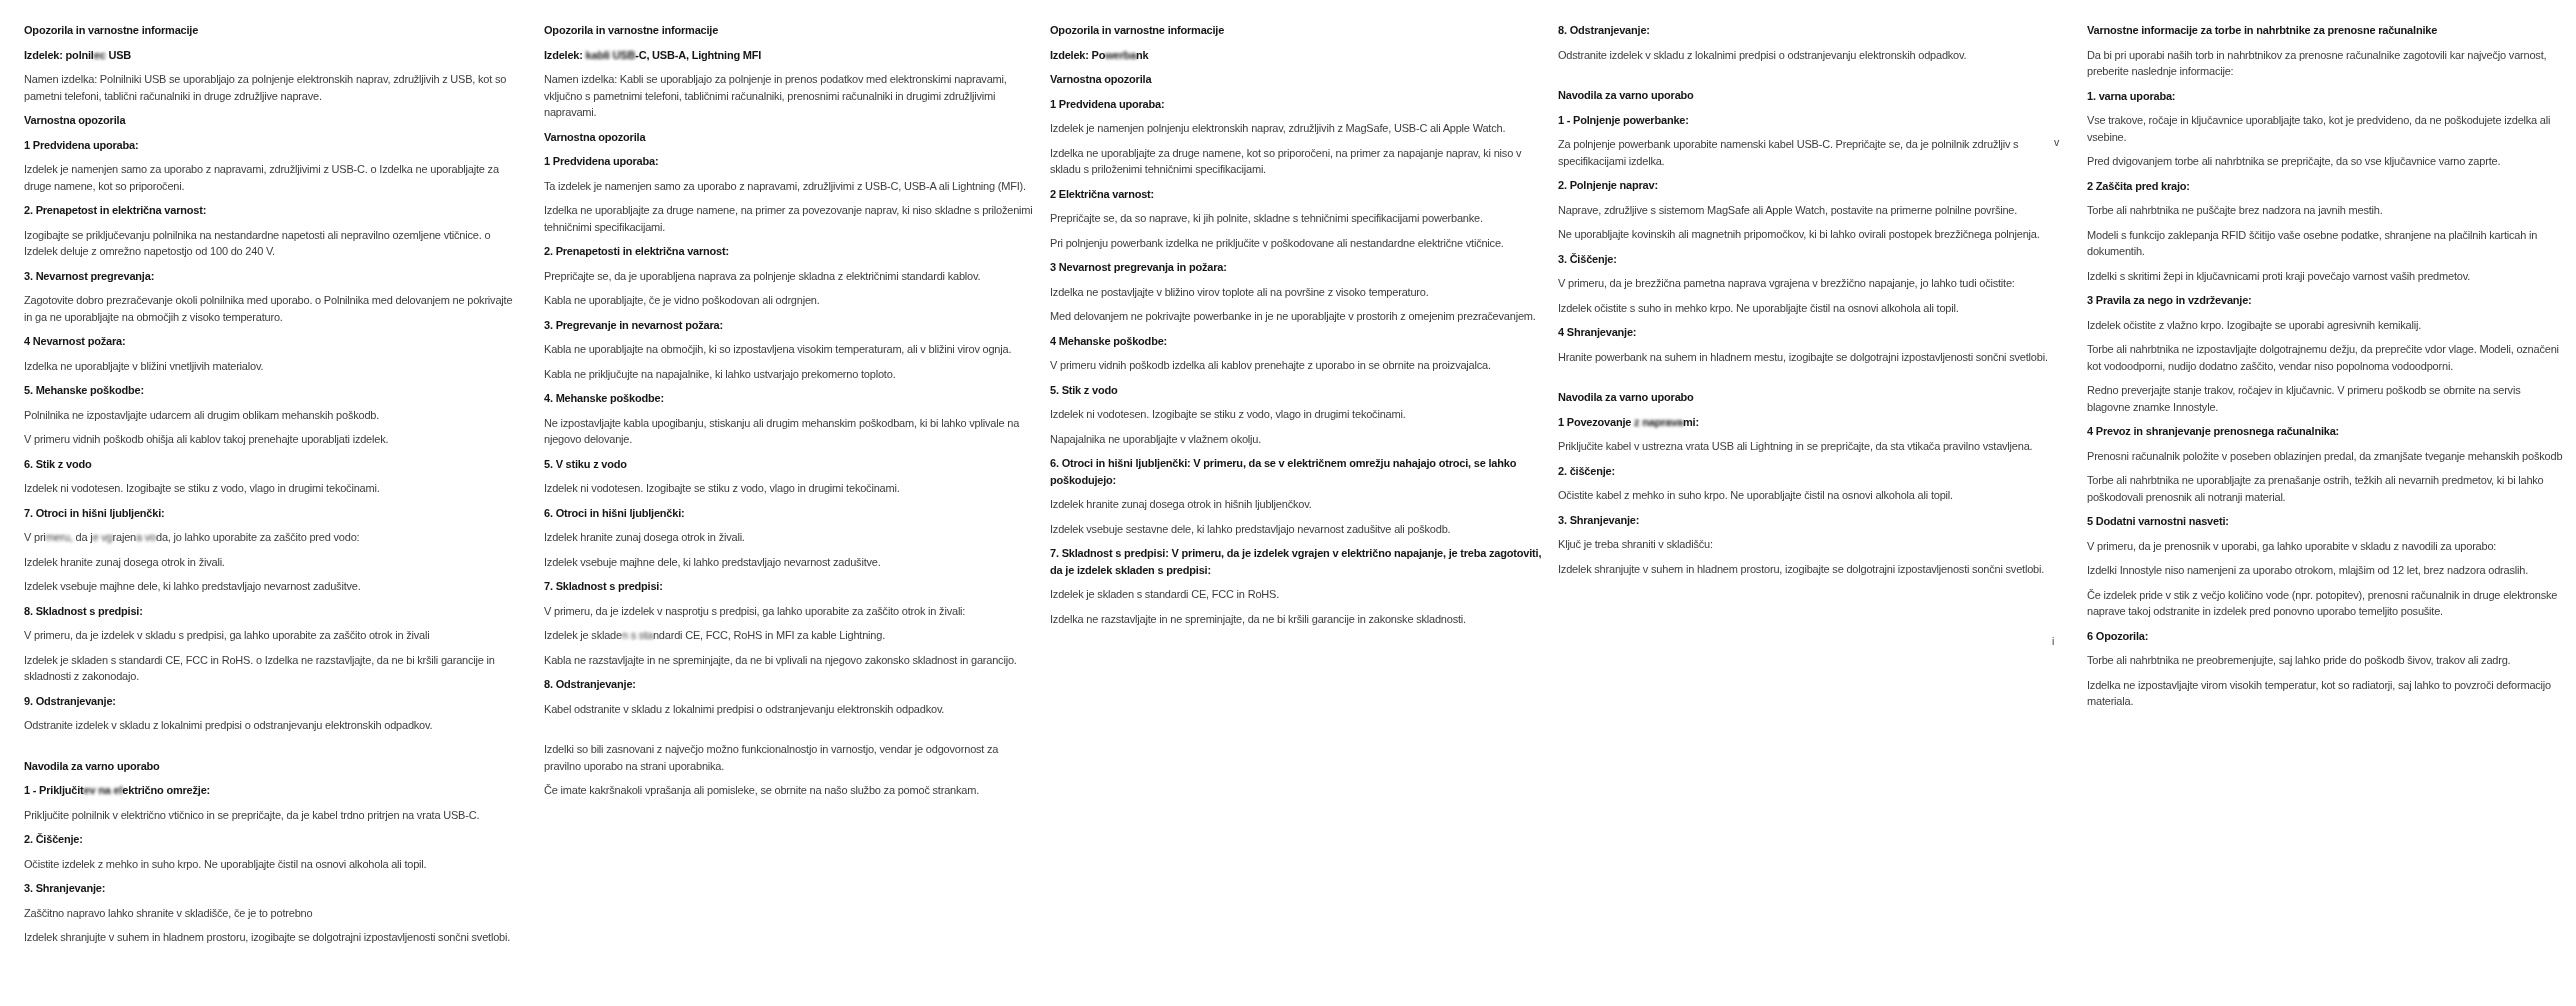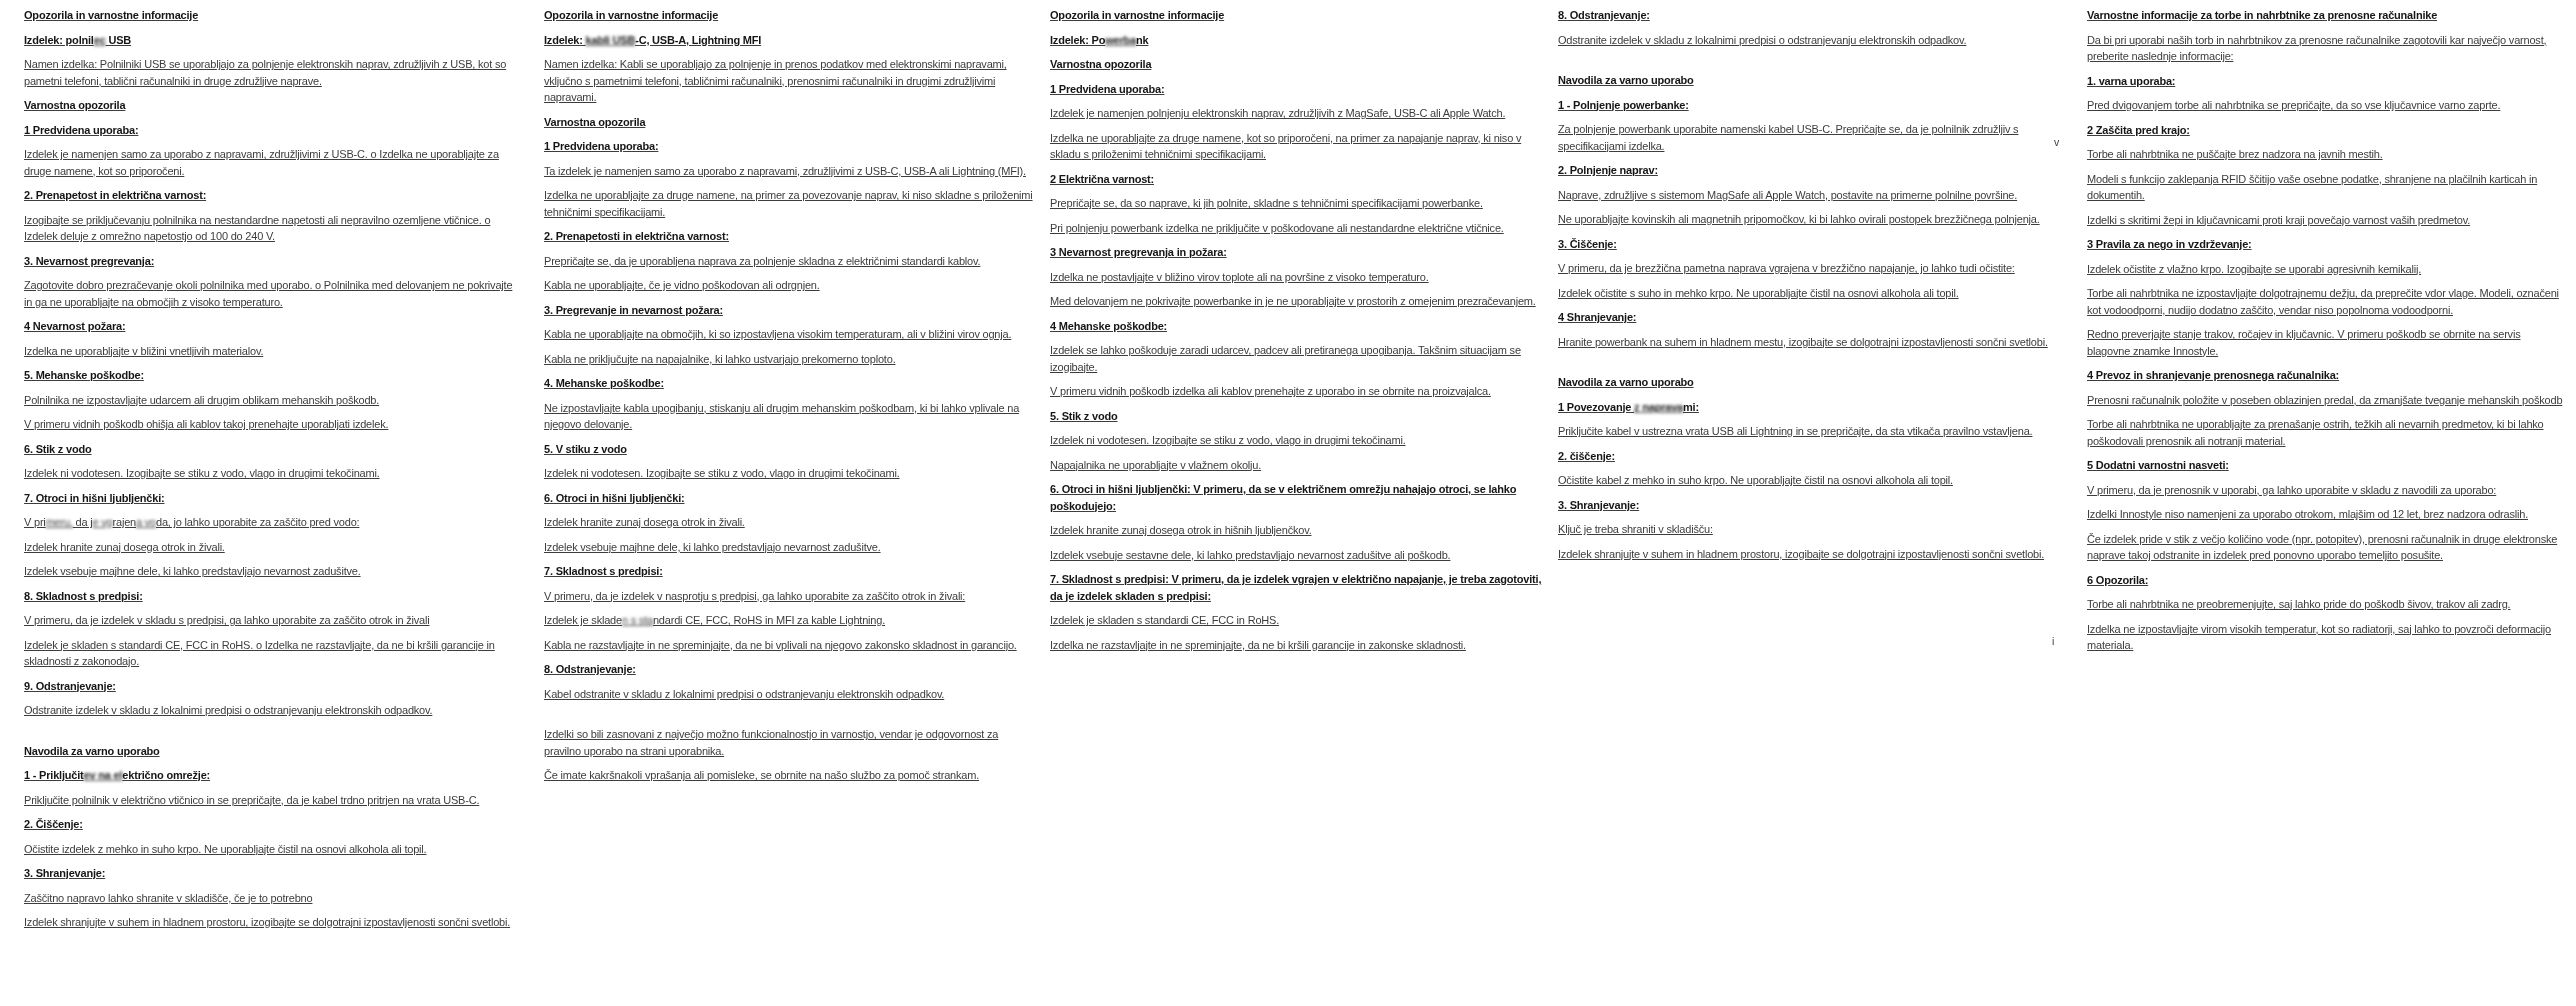--- a/index.html
+++ b/index.html
@@ -9,21 +9,21 @@
   }
   html,body{margin:0;padding:0;}
   body{
     width:2576px;height:1006px;position:relative;overflow:hidden;
     background:var(--bg);
     font-family:"Liberation Sans","DejaVu Sans",sans-serif;
     color:var(--body);
   }
   main{position:absolute;inset:0;}
   .col{
-    position:absolute;top:7px;width:493px;text-decoration:underline;
+    position:absolute;top:22px;width:493px;
   }
   .col[data-col="0"]{left:24px;}
   .col[data-col="1"]{left:544px;}
   .col[data-col="2"]{left:1050px;}
   .col[data-col="3"]{left:1558px;}
   .col[data-col="4"]{left:2087px;width:477px;}
   .blk{
     margin:0 0 8px 0;
     font-size:11px;
     line-height:16.5px;
@@ -118,21 +118,20 @@
       <p class="blk b">1 Predvidena uporaba:</p>
       <p class="blk">Izdelek je namenjen polnjenju elektronskih naprav, združljivih z MagSafe, USB-C ali Apple Watch.</p>
       <p class="blk">Izdelka ne uporabljajte za druge namene, kot so priporočeni, na primer za napajanje naprav, ki niso v skladu s priloženimi tehničnimi specifikacijami.</p>
       <p class="blk b">2 Električna varnost:</p>
       <p class="blk">Prepričajte se, da so naprave, ki jih polnite, skladne s tehničnimi specifikacijami powerbanke.</p>
       <p class="blk">Pri polnjenju powerbank izdelka ne priključite v poškodovane ali nestandardne električne vtičnice.</p>
       <p class="blk b">3 Nevarnost pregrevanja in požara:</p>
       <p class="blk">Izdelka ne postavljajte v bližino virov toplote ali na površine z visoko temperaturo.</p>
       <p class="blk">Med delovanjem ne pokrivajte powerbanke in je ne uporabljajte v prostorih z omejenim prezračevanjem.</p>
       <p class="blk b">4 Mehanske poškodbe:</p>
-      <p class="blk">Izdelek se lahko poškoduje zaradi udarcev, padcev ali pretiranega upogibanja. Takšnim situacijam se izogibajte.</p>
       <p class="blk">V primeru vidnih poškodb izdelka ali kablov prenehajte z uporabo in se obrnite na proizvajalca.</p>
       <p class="blk b">5. Stik z vodo</p>
       <p class="blk">Izdelek ni vodotesen. Izogibajte se stiku z vodo, vlago in drugimi tekočinami.</p>
       <p class="blk">Napajalnika ne uporabljajte v vlažnem okolju.</p>
       <p class="blk b">6. Otroci in hišni ljubljenčki: V primeru, da se v električnem omrežju nahajajo otroci, se lahko poškodujejo:</p>
       <p class="blk">Izdelek hranite zunaj dosega otrok in hišnih ljubljenčkov.</p>
       <p class="blk">Izdelek vsebuje sestavne dele, ki lahko predstavljajo nevarnost zadušitve ali poškodb.</p>
       <p class="blk b">7. Skladnost s predpisi: V primeru, da je izdelek vgrajen v električno napajanje, je treba zagotoviti, da je izdelek skladen s predpisi:</p>
       <p class="blk">Izdelek je skladen s standardi CE, FCC in RoHS.</p>
       <p class="blk">Izdelka ne razstavljajte in ne spreminjajte, da ne bi kršili garancije in zakonske skladnosti.</p>
@@ -157,20 +156,21 @@
       <p class="blk b">2. čiščenje:</p>
       <p class="blk">Očistite kabel z mehko in suho krpo. Ne uporabljajte čistil na osnovi alkohola ali topil.</p>
       <p class="blk b">3. Shranjevanje:</p>
       <p class="blk">Ključ je treba shraniti v skladišču:</p>
       <p class="blk">Izdelek shranjujte v suhem in hladnem prostoru, izogibajte se dolgotrajni izpostavljenosti sončni svetlobi.</p>
     </section>
   <section class="col" data-col="4">
       <p class="blk b">Varnostne informacije za torbe in nahrbtnike za prenosne računalnike</p>
       <p class="blk">Da bi pri uporabi naših torb in nahrbtnikov za prenosne računalnike zagotovili kar največjo varnost, preberite naslednje informacije:</p>
       <p class="blk b">1. varna uporaba:</p>
+      <p class="blk">Vse trakove, ročaje in ključavnice uporabljajte tako, kot je predvideno, da ne poškodujete izdelka ali vsebine.</p>
       <p class="blk">Pred dvigovanjem torbe ali nahrbtnika se prepričajte, da so vse ključavnice varno zaprte.</p>
       <p class="blk b">2 Zaščita pred krajo:</p>
       <p class="blk">Torbe ali nahrbtnika ne puščajte brez nadzora na javnih mestih.</p>
       <p class="blk">Modeli s funkcijo zaklepanja RFID ščitijo vaše osebne podatke, shranjene na plačilnih karticah in dokumentih.</p>
       <p class="blk">Izdelki s skritimi žepi in ključavnicami proti kraji povečajo varnost vaših predmetov.</p>
       <p class="blk b">3 Pravila za nego in vzdrževanje:</p>
       <p class="blk">Izdelek očistite z vlažno krpo. Izogibajte se uporabi agresivnih kemikalij.</p>
       <p class="blk">Torbe ali nahrbtnika ne izpostavljajte dolgotrajnemu dežju, da preprečite vdor vlage. Modeli, označeni kot vodoodporni, nudijo dodatno zaščito, vendar niso popolnoma vodoodporni.</p>
       <p class="blk">Redno preverjajte stanje trakov, ročajev in ključavnic. V primeru poškodb se obrnite na servis blagovne znamke Innostyle.</p>
       <p class="blk b">4 Prevoz in shranjevanje prenosnega računalnika:</p>

